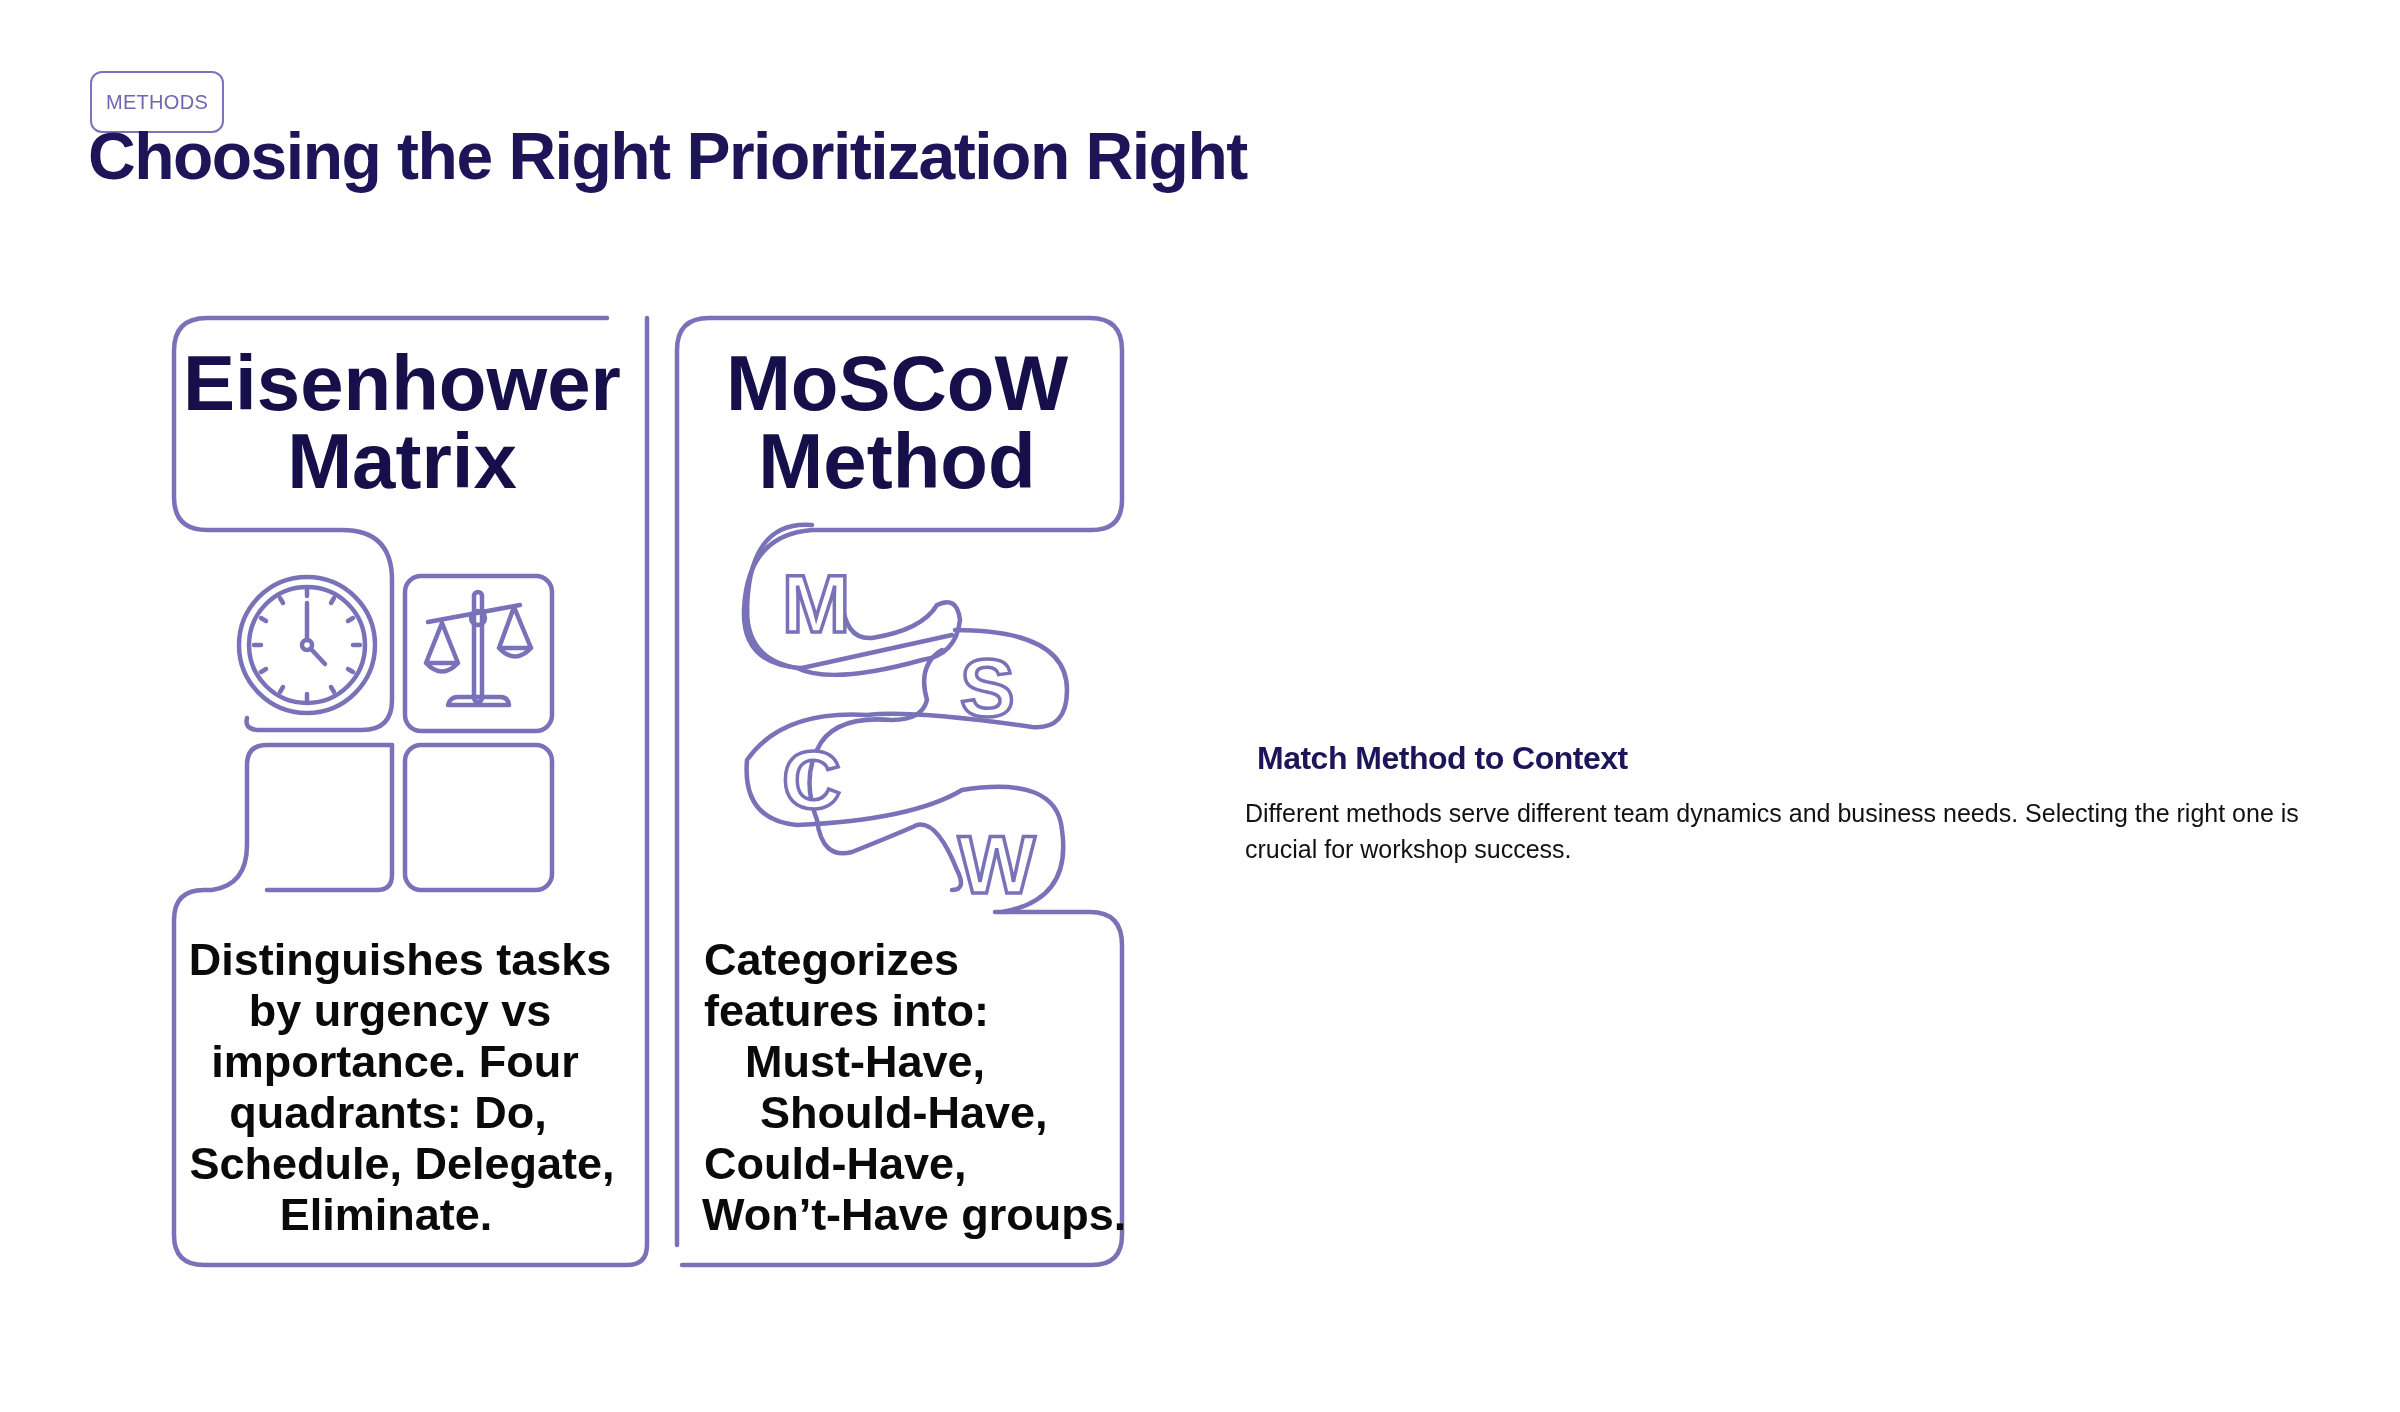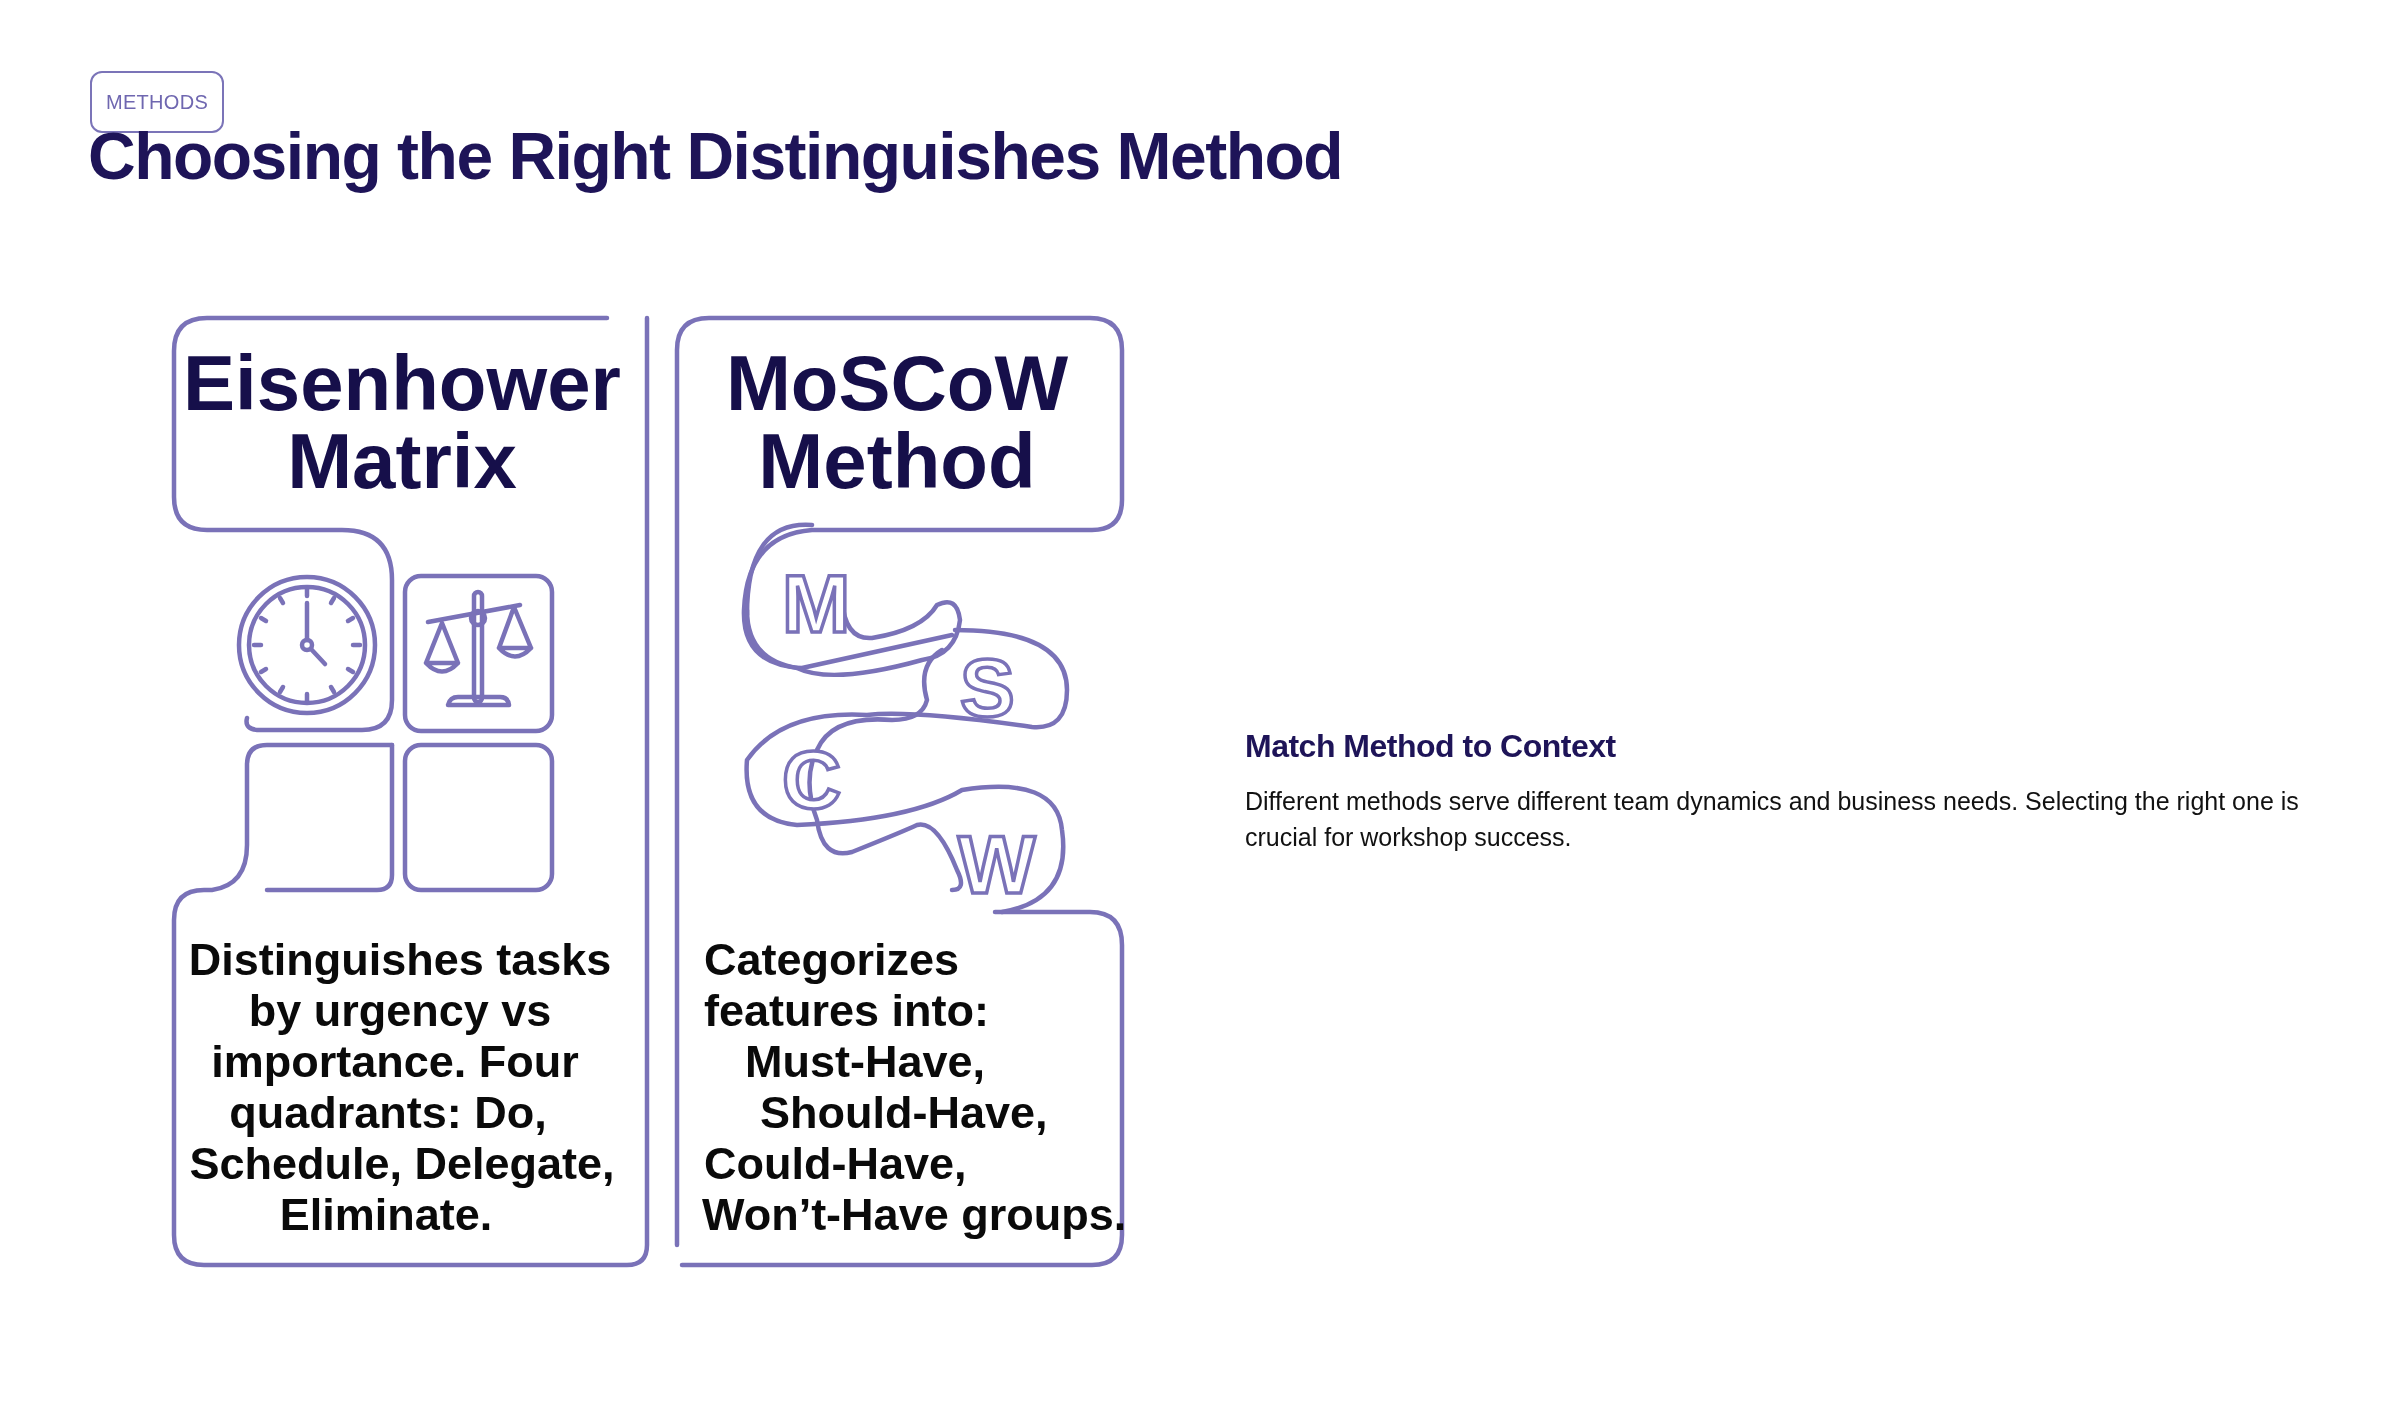--- a/index.html
+++ b/index.html
@@ -11,28 +11,28 @@
   .title { position:absolute; left:88px; top:118px; margin:0; color:#1e1458;
            font-size:66px; font-weight:700; letter-spacing:-1.5px; }
   .illustration { position:absolute; left:12px; top:0; width:2400px; height:1412px; }
   .illustration svg { width:2400px; height:1412px; }
   .stroke { fill:none; stroke:#7a72b8; stroke-width:4.5; stroke-linecap:round; stroke-linejoin:round; }
   .card-title { font-family:"Liberation Sans", sans-serif; font-weight:700; fill:#160f4a; font-size:78px; text-anchor:middle; }
   .card-desc { font-family:"Liberation Sans", sans-serif; font-weight:700; fill:#0a0a0a; font-size:45px; }
   .letter { font-family:"Liberation Sans", sans-serif; font-weight:700; font-size:82px;
             fill:#ffffff; stroke:#7a72b8; stroke-width:3.5; }
   .side { position:absolute; left:1245px; top:728px; width:1080px; }
-  .side h2 { margin:0; color:#1e1458; font-size:32px; font-weight:700; letter-spacing:-0.5px; }
+  .side h2 { margin:12px; color:#1e1458; font-size:32px; font-weight:700; letter-spacing:-0.5px; }
   .side p { margin:18px 0 0 0; color:#111111; font-size:25px; line-height:36px; }
 </style>
 </head>
 <body>
 
 <div class="badge">METHODS</div>
-<h1 class="title">Choosing the Right Distinguishes Method</h1>
+<h1 class="title">Choosing the Right Prioritization Right</h1>
 
 <div class="illustration">
 <svg viewBox="0 0 2400 1412" xmlns="http://www.w3.org/2000/svg">
 
   <g>
     <path class="stroke" d="M595 318 L195 318 Q162 318 162 351 L162 497 Q162 530 195 530 L330 530 Q380 530 380 580 L380 700 Q380 730 350 730 L248 730 Q232 730 235 718"></path>
     <path class="stroke" d="M635 318 L635 1245 Q635 1265 615 1265 L192 1265 Q162 1265 162 1235 L162 920 Q162 890 192 890 L200 890 Q235 885 235 845 L235 765 Q235 745 255 745 L380 745"></path>
     <path class="stroke" d="M380 745 L380 875 Q380 890 365 890 L255 890"></path>
 
     <rect class="stroke" x="393" y="576" width="147" height="155" rx="16"></rect>

